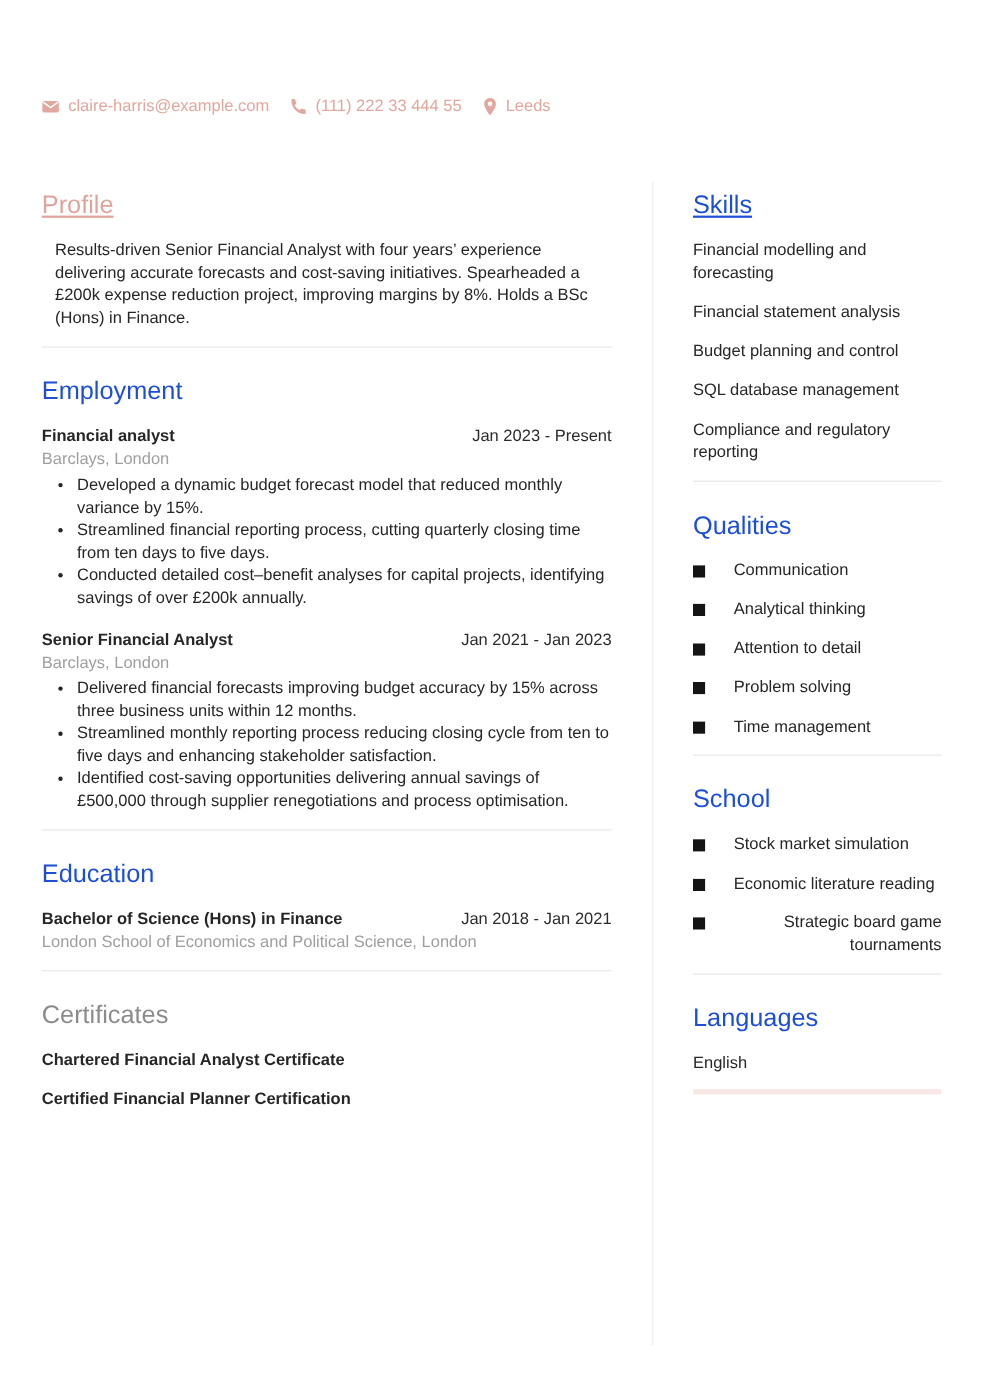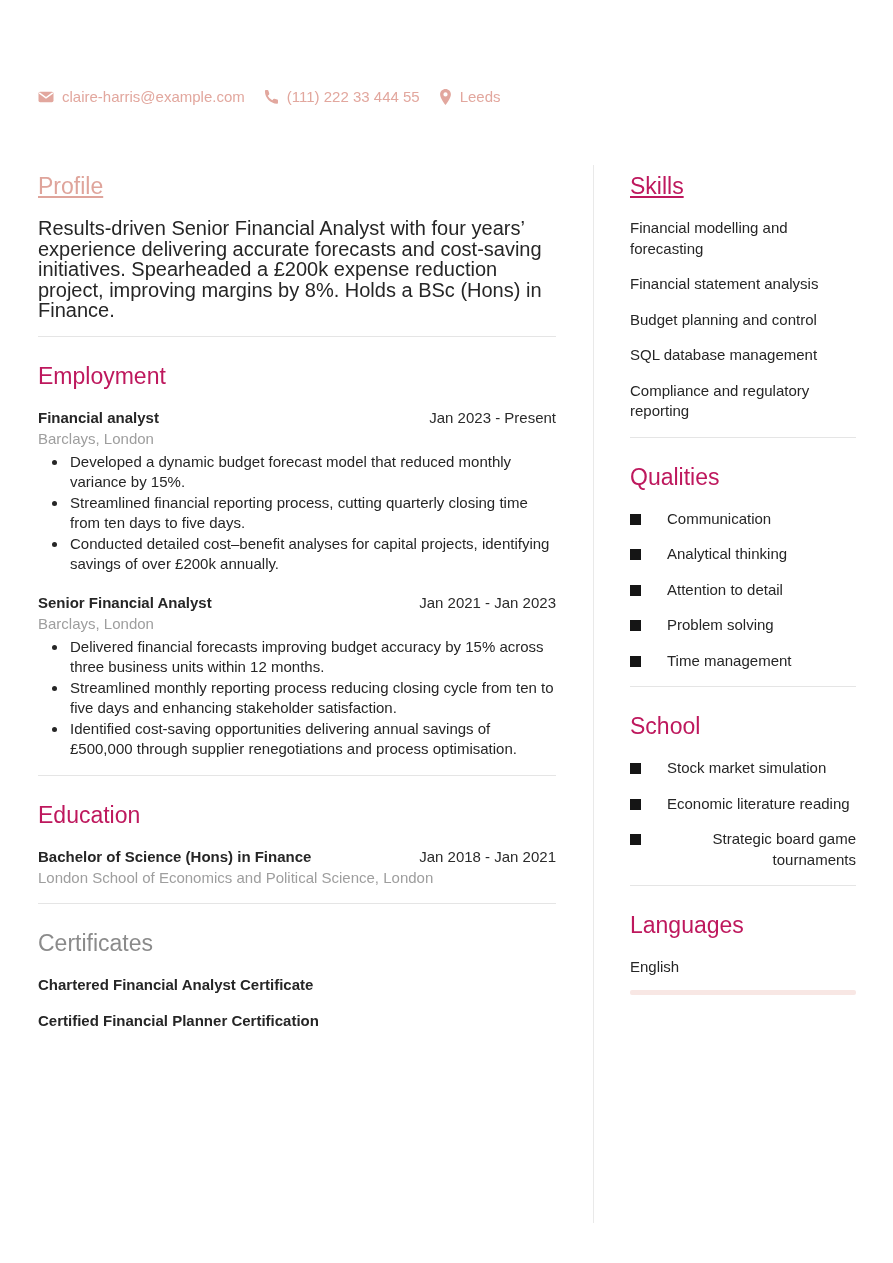--- a/index.html
+++ b/index.html
@@ -44,37 +44,37 @@
     margin-right: 36px;
     flex: none;
   }
   .right-col { width: 226px; }
 
   h2 {
     font-size: 23px;
     font-weight: 400;
     line-height: 28px;
     margin: 0 0 18px 0;
-    color: #be185d;
+    color: #1d4ed8;
   }
   .first-heading { margin-top: 7px; text-decoration: underline; }
   .section-heading-spaced { margin-top: 25px; }
   h2.accent { color: #dfa49b; }
   h2.muted  { color: #8b8b8b; }
 
   hr.h-divider {
     border: none;
     border-top: 1px solid #e5e5e5;
     margin: 15px 0 0 0;
   }
 
   p.body-text {
-    font-size: 20px;
+    font-size: 15px;
     line-height: 20.5px;
-    margin: 0;
+    margin: 12px;
   }
 
   
   .entry { margin-bottom: 18px; }
   .entry:last-child { margin-bottom: 0; }
   .entry-header {
     display: flex;
     justify-content: space-between;
     align-items: baseline;
     font-size: 15px;

